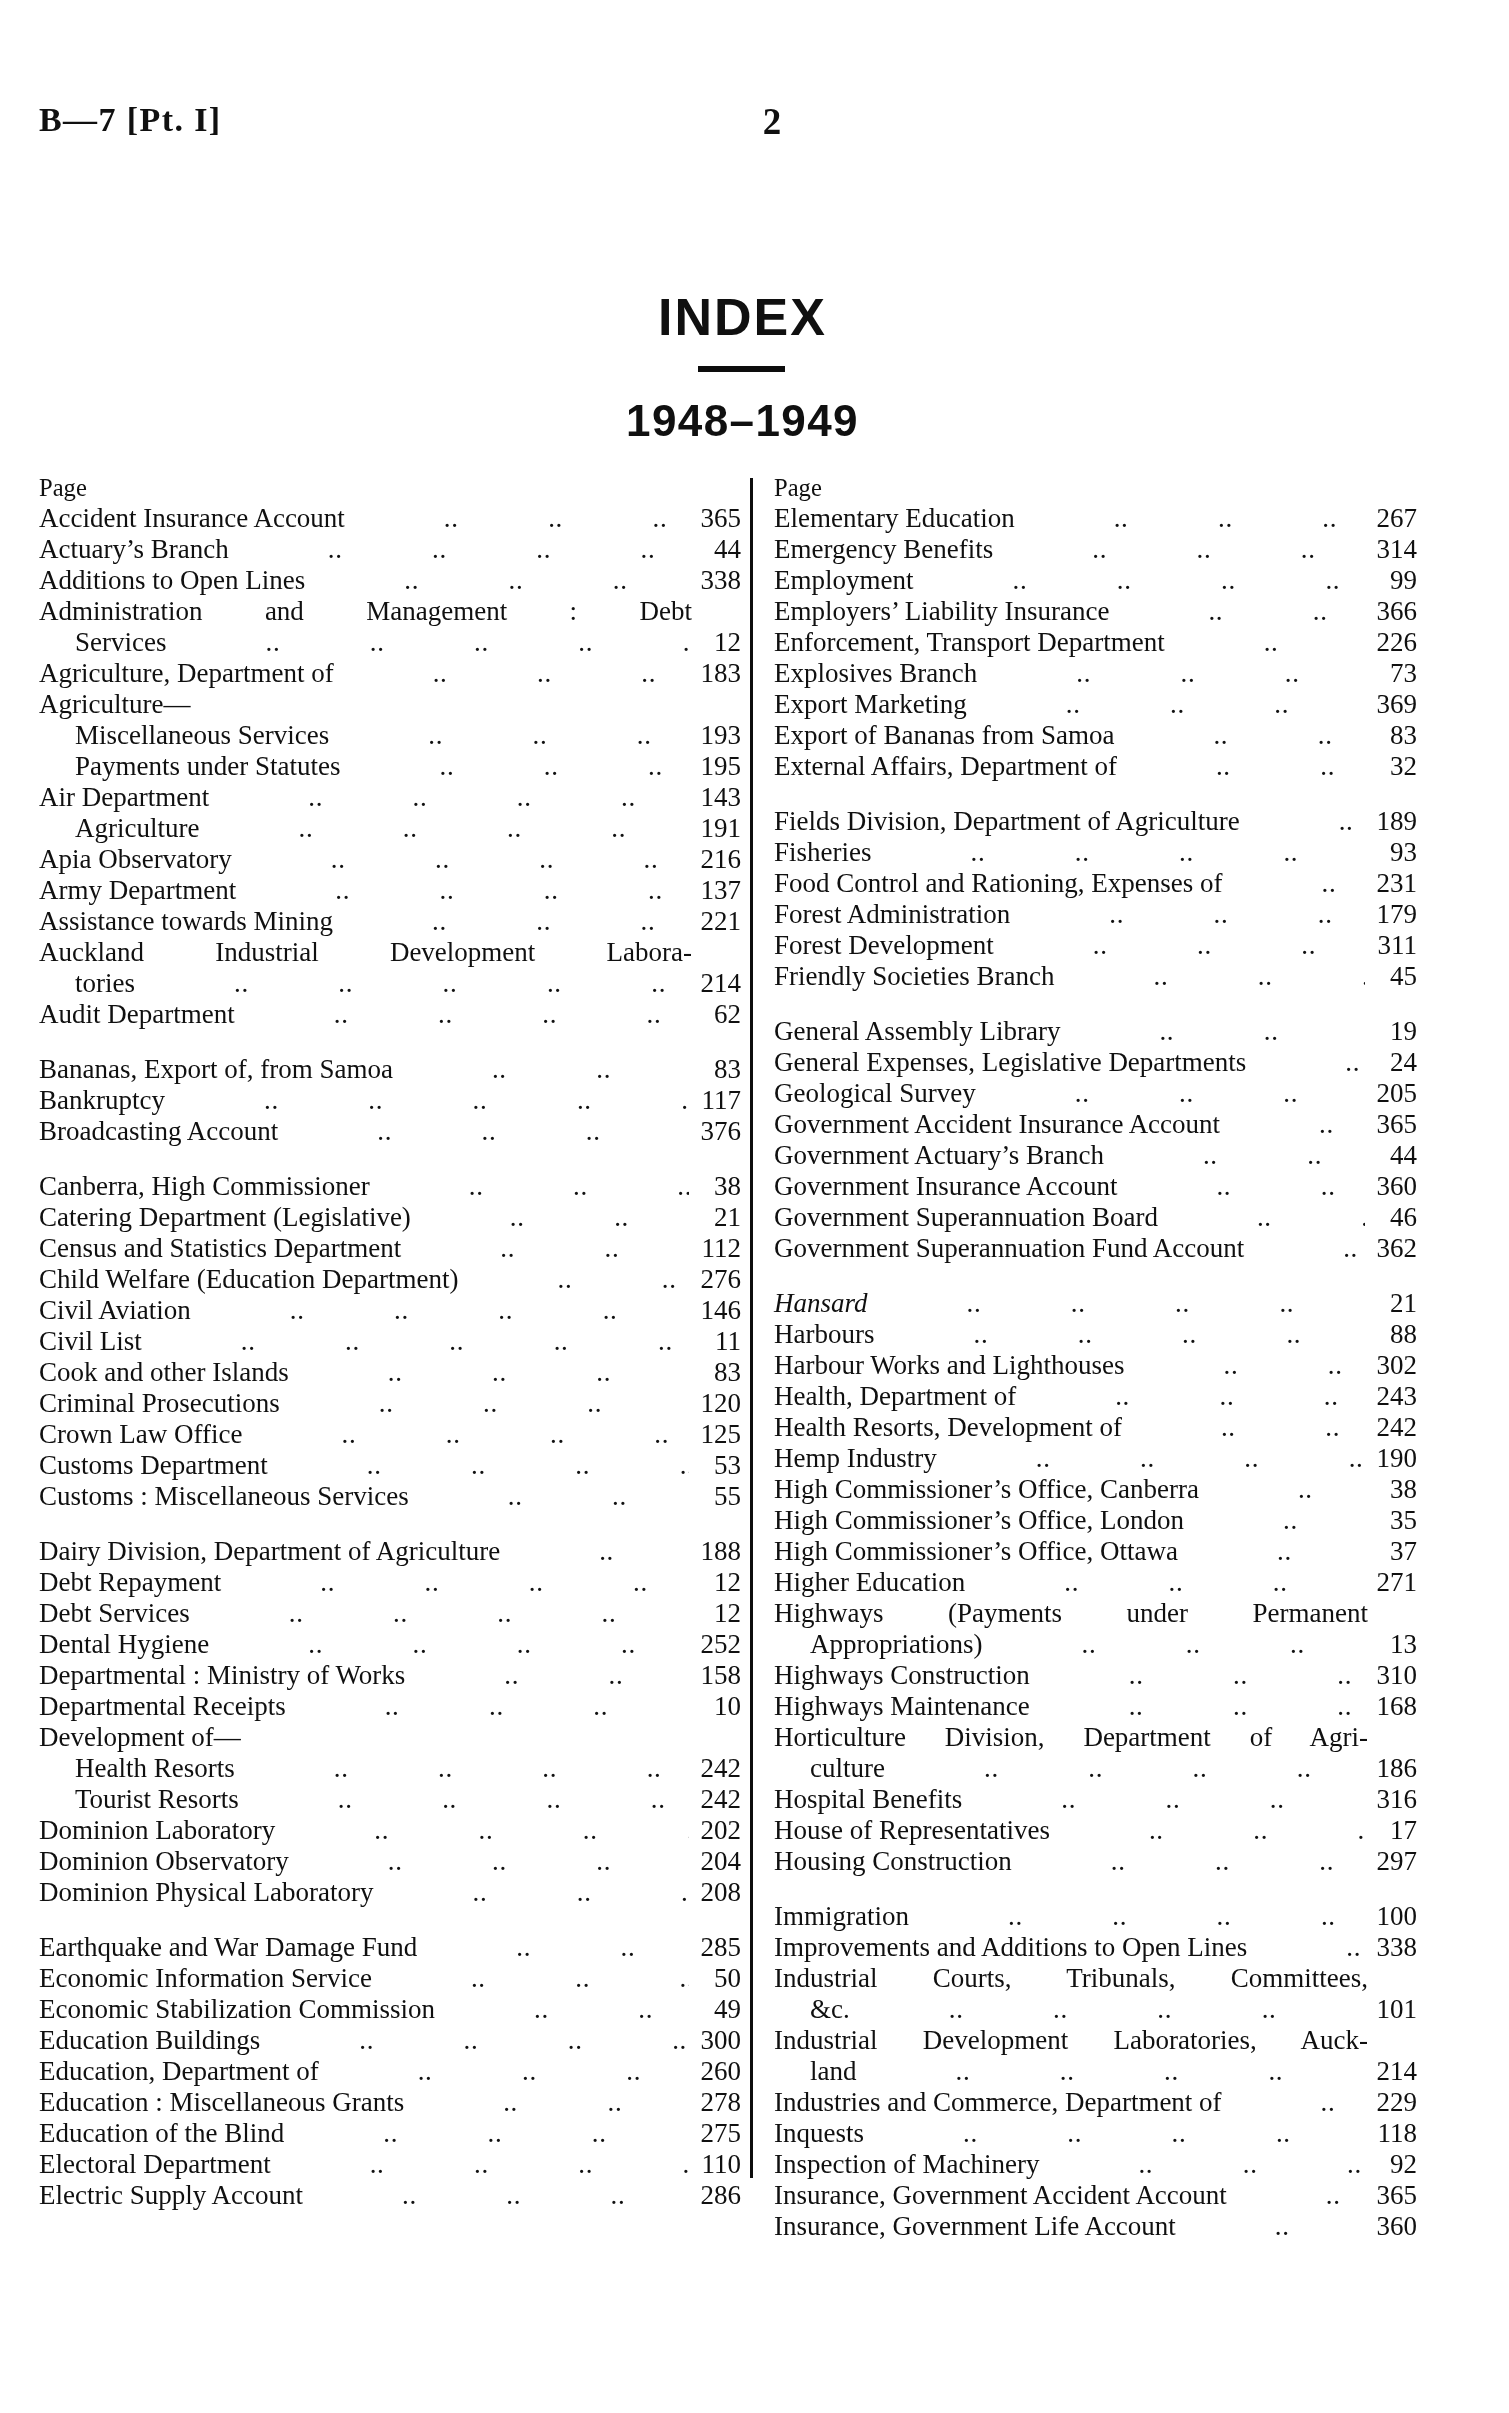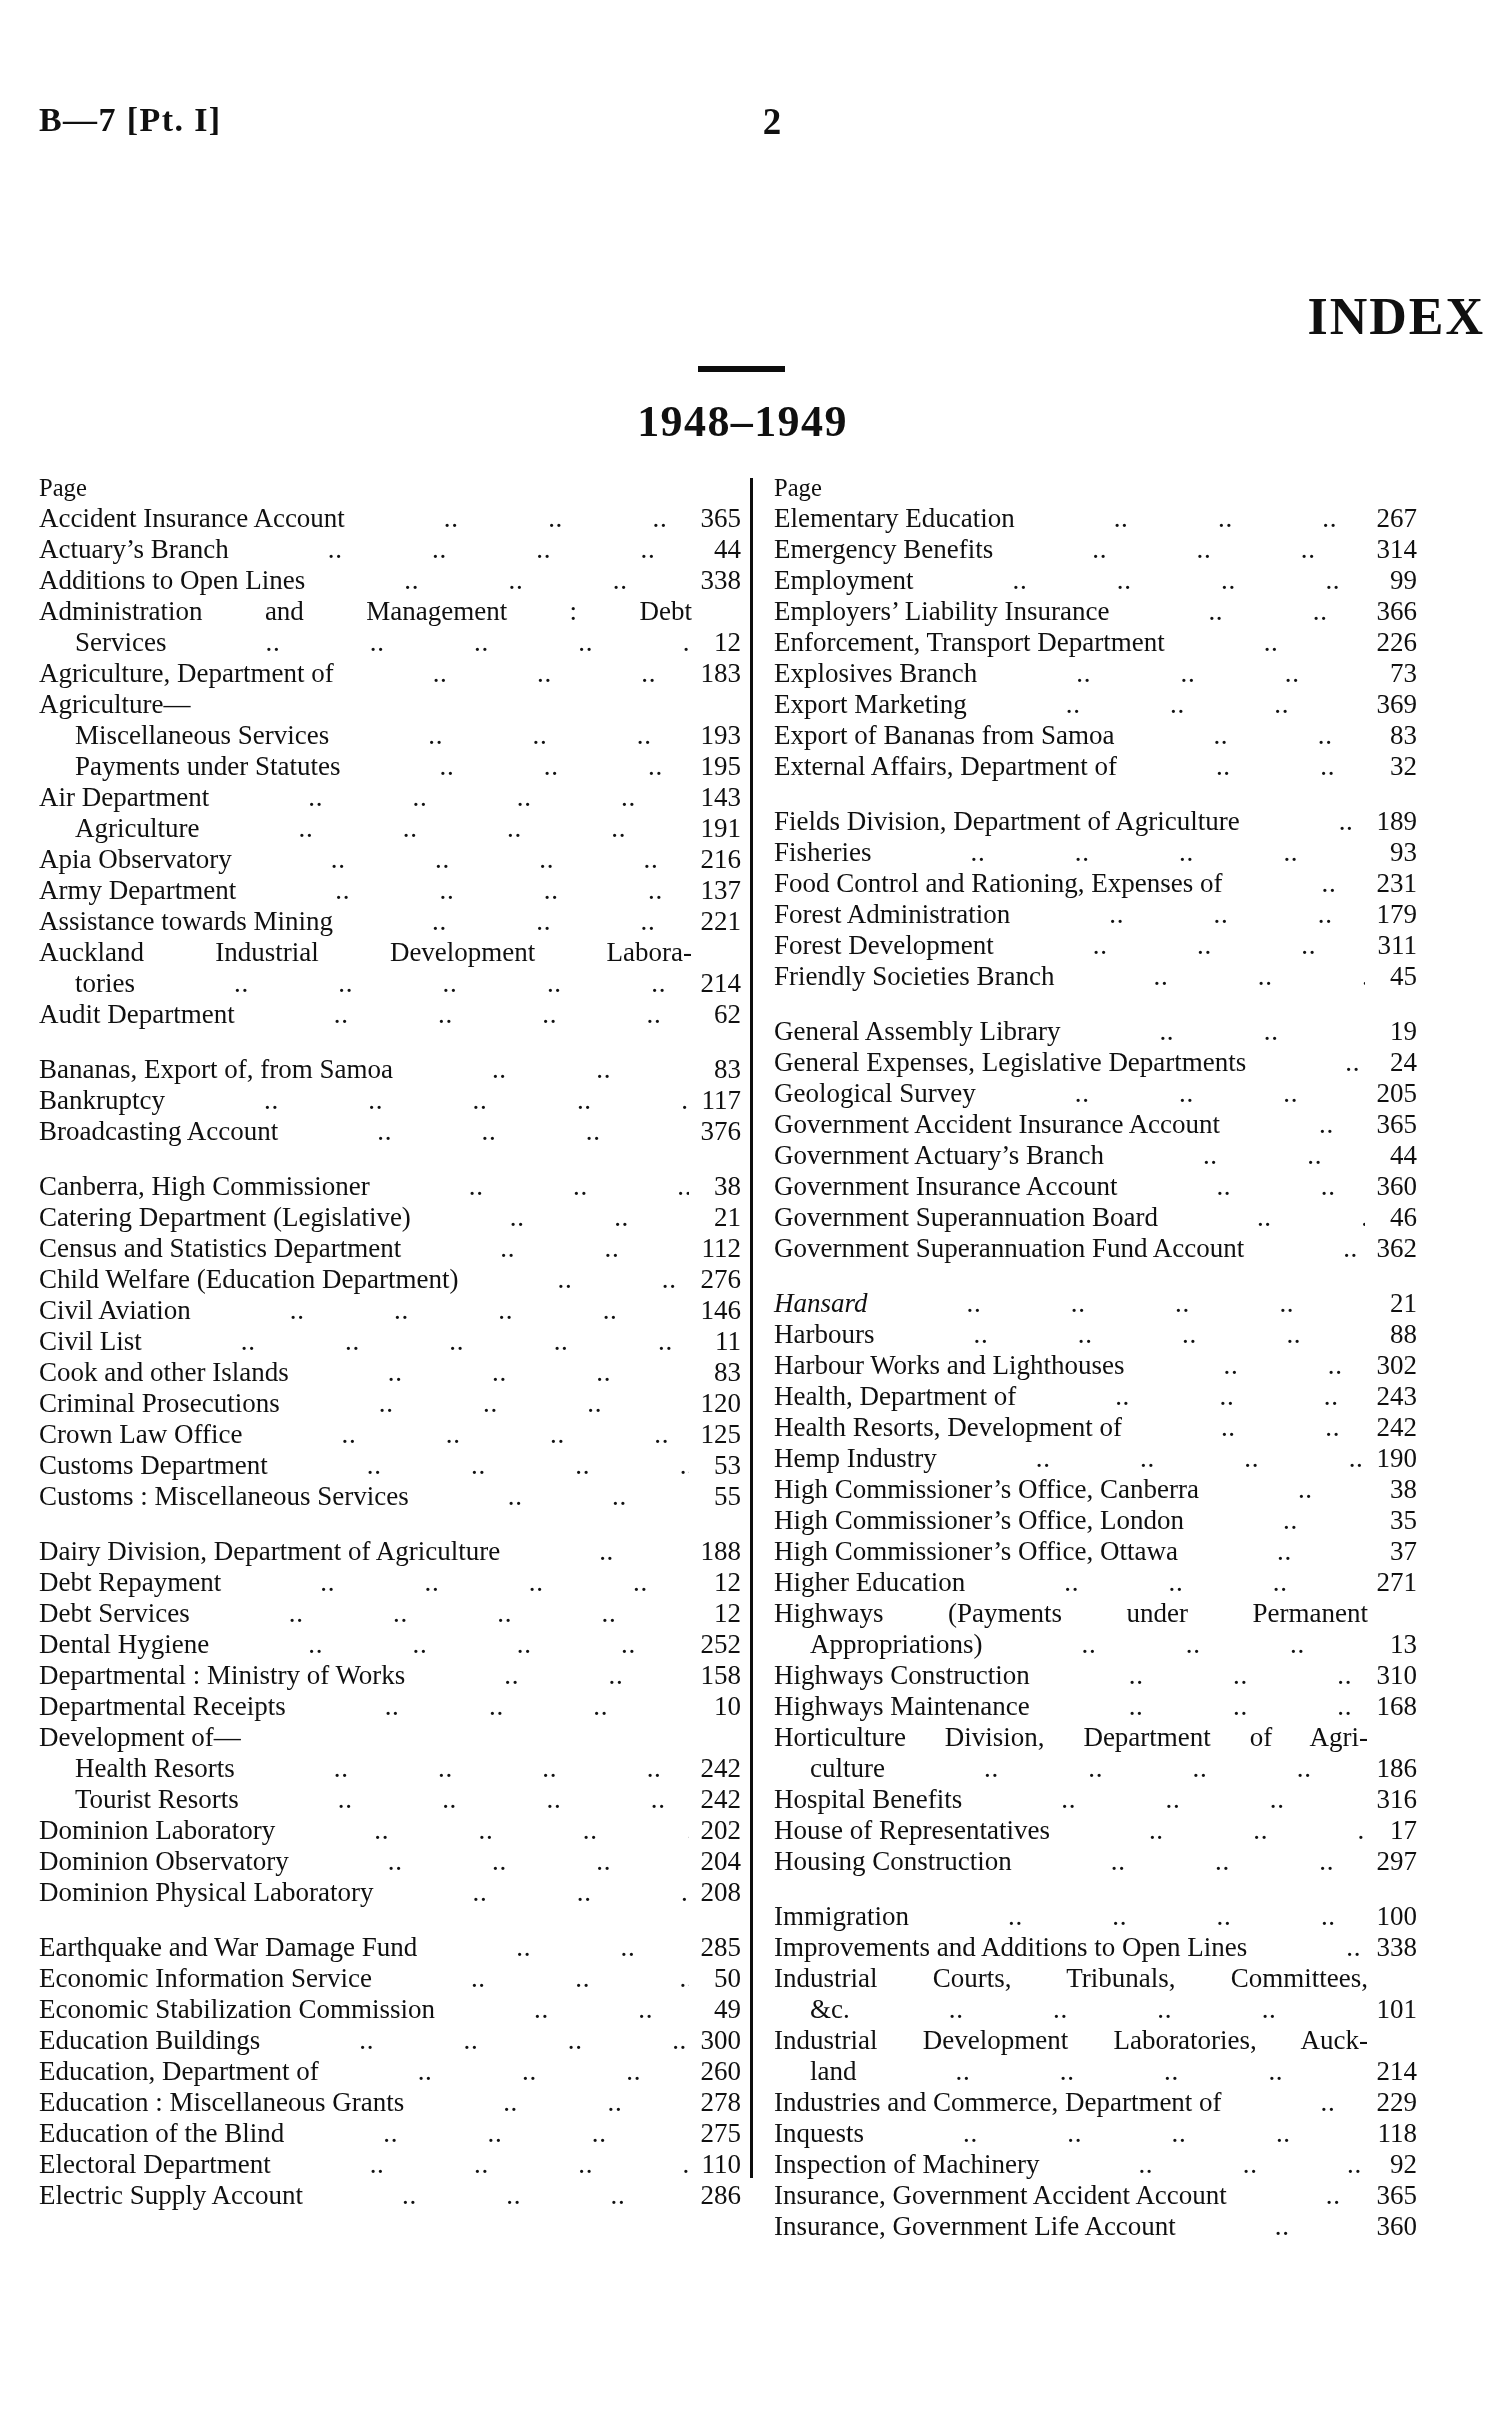--- a/index.html
+++ b/index.html
@@ -12,30 +12,30 @@
   .doc-ref {
     position:absolute; left:39px; top:101px;
     font-size:34px; font-weight:700; letter-spacing:1.4px;
   }
   .page-num {
     position:absolute; left:731px; top:100px; width:82px;
     font-size:37px; font-weight:700; text-align:center;
   }
   .title {
     position:absolute; left:0; top:287px; width:1485px;
-    text-align:right; font-family:Liberation Serif, serif;
+    text-align:center; font-family:Liberation Sans, sans-serif;
     font-size:52px; font-weight:700; letter-spacing:2px;
   }
   .rule {
     position:absolute; left:698px; top:366px; width:87px; height:5.5px;
     background:#0d0d0d;
   }
   .subtitle {
     position:absolute; left:0; top:396px; width:1485px;
-    text-align:center; font-family:Liberation Serif, serif;
+    text-align:center; font-family:Liberation Sans, sans-serif;
     font-size:44px; font-weight:700; letter-spacing:1.4px;
   }
   .cols { position:absolute; left:39px; top:472px; width:1378px; height:1884px; }
   .divider {
     position:absolute; left:711px; top:5.5px; width:3.4px; height:1700px;
     background:#0d0d0d;
   }
   .col { position:absolute; top:0; }
   .col.left  { left:0;      width:702px; }
   .col.right { left:735px; width:643px;  }

